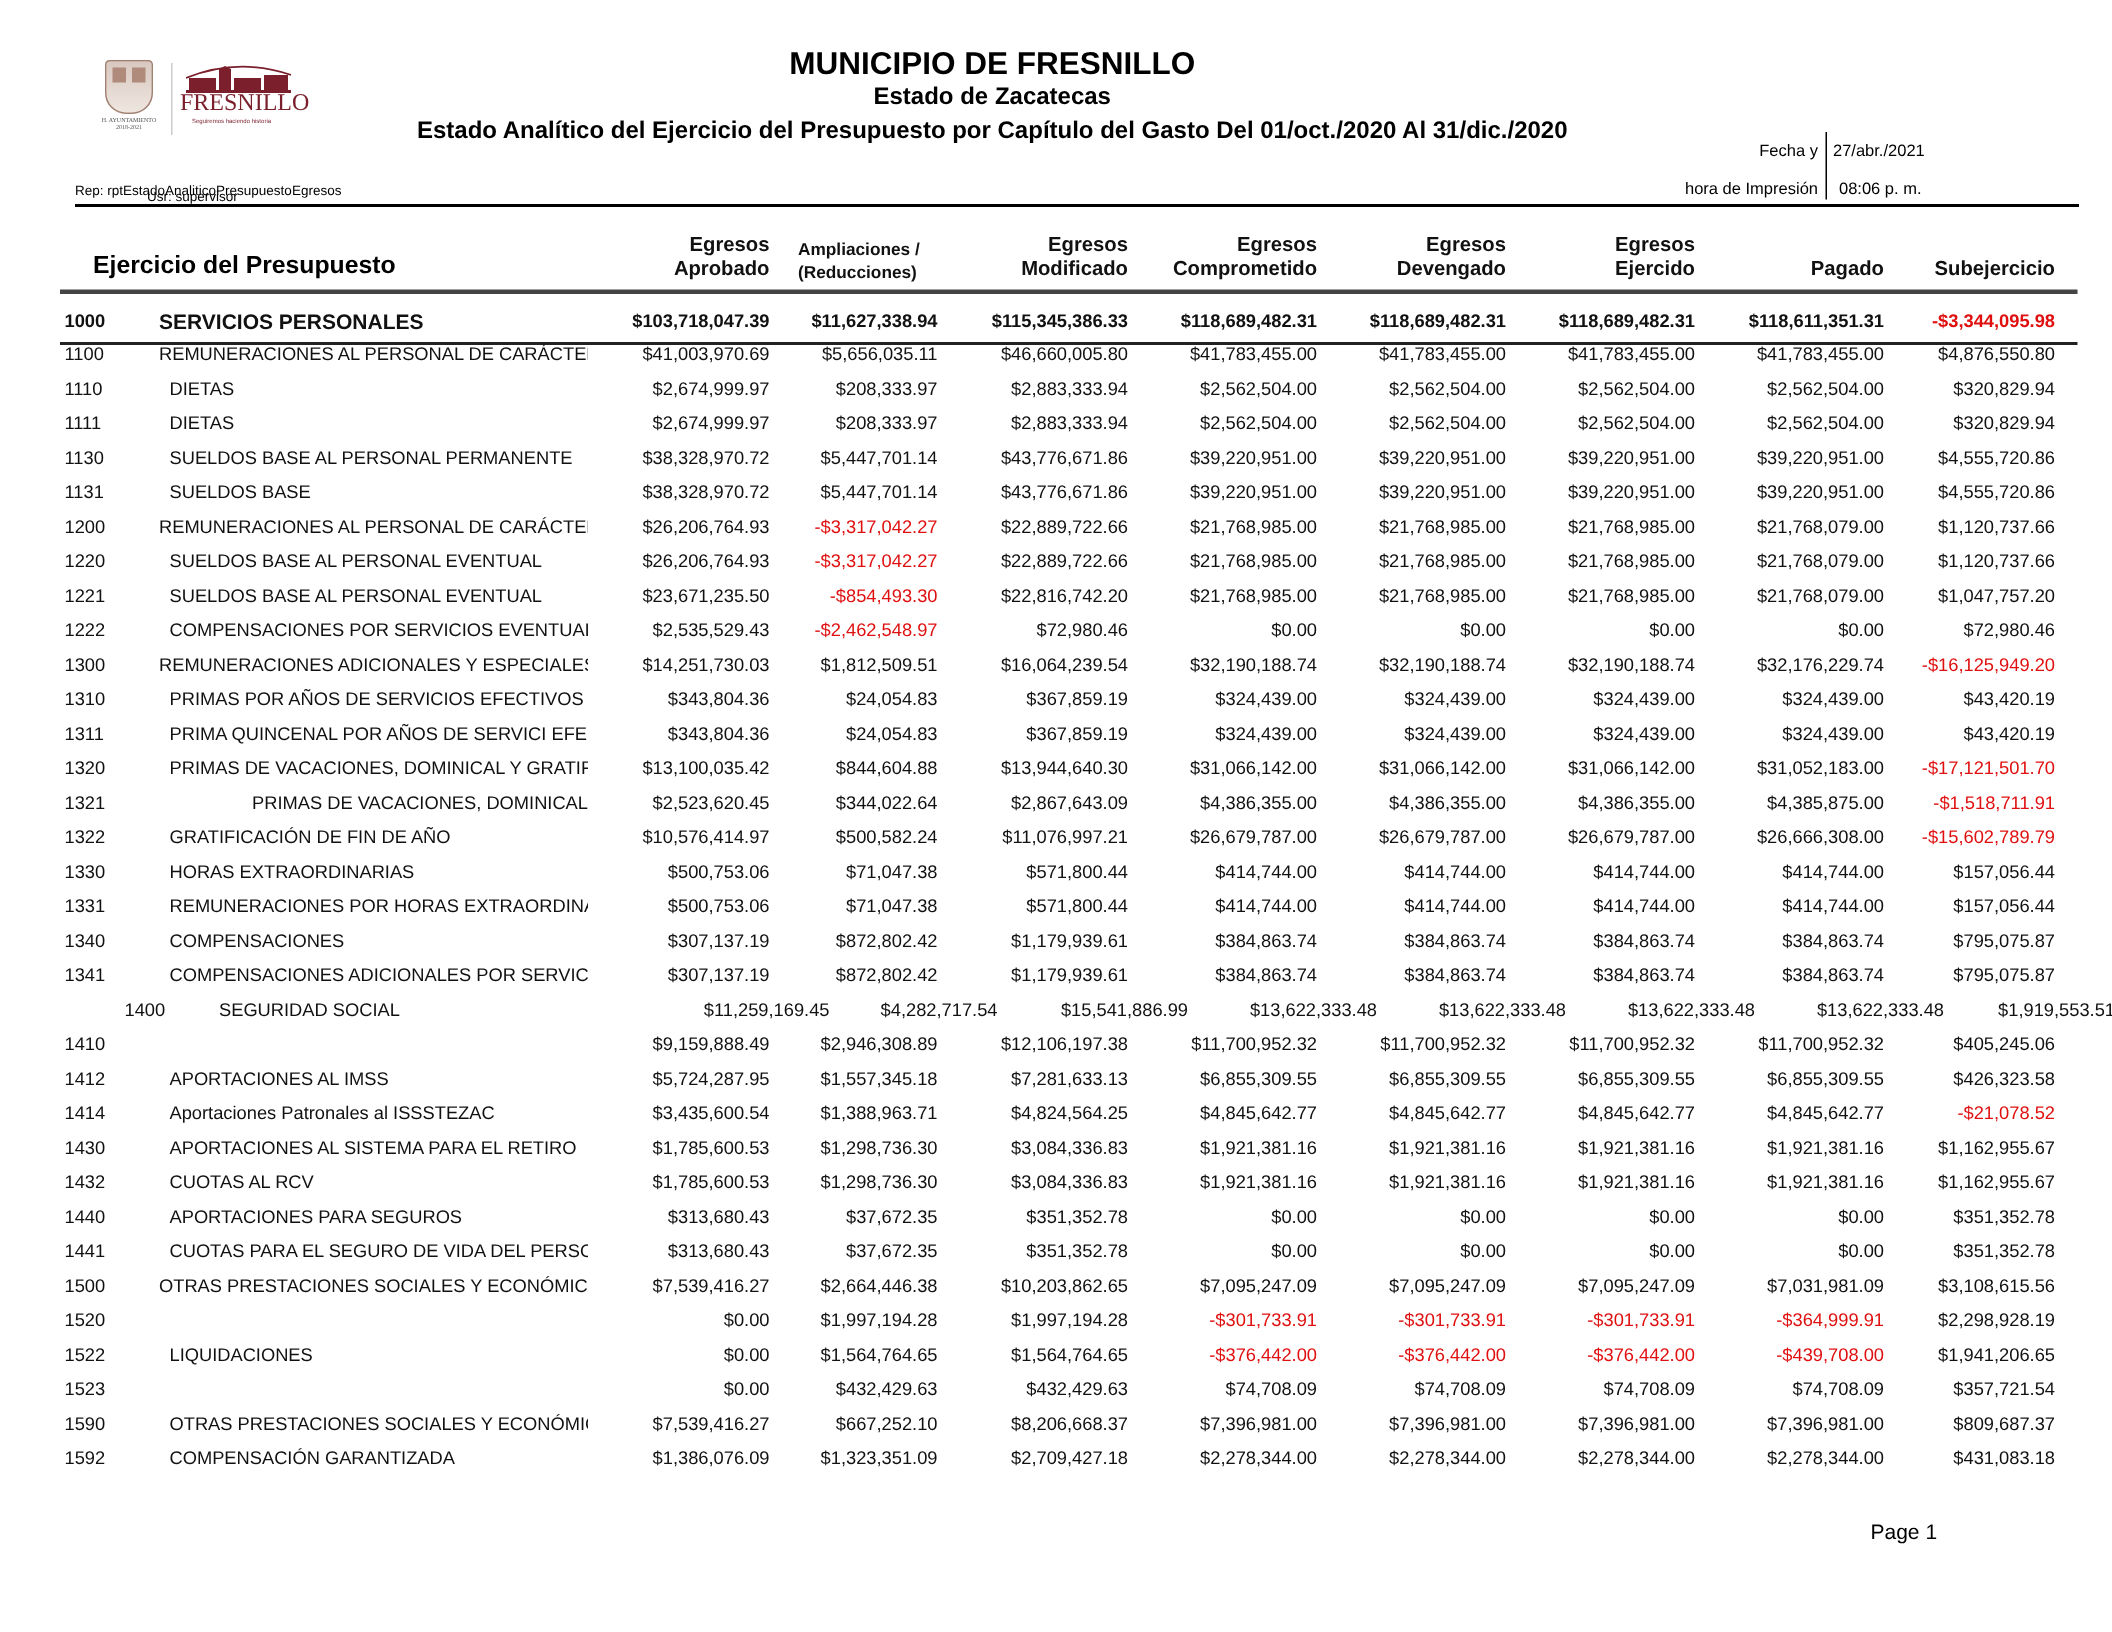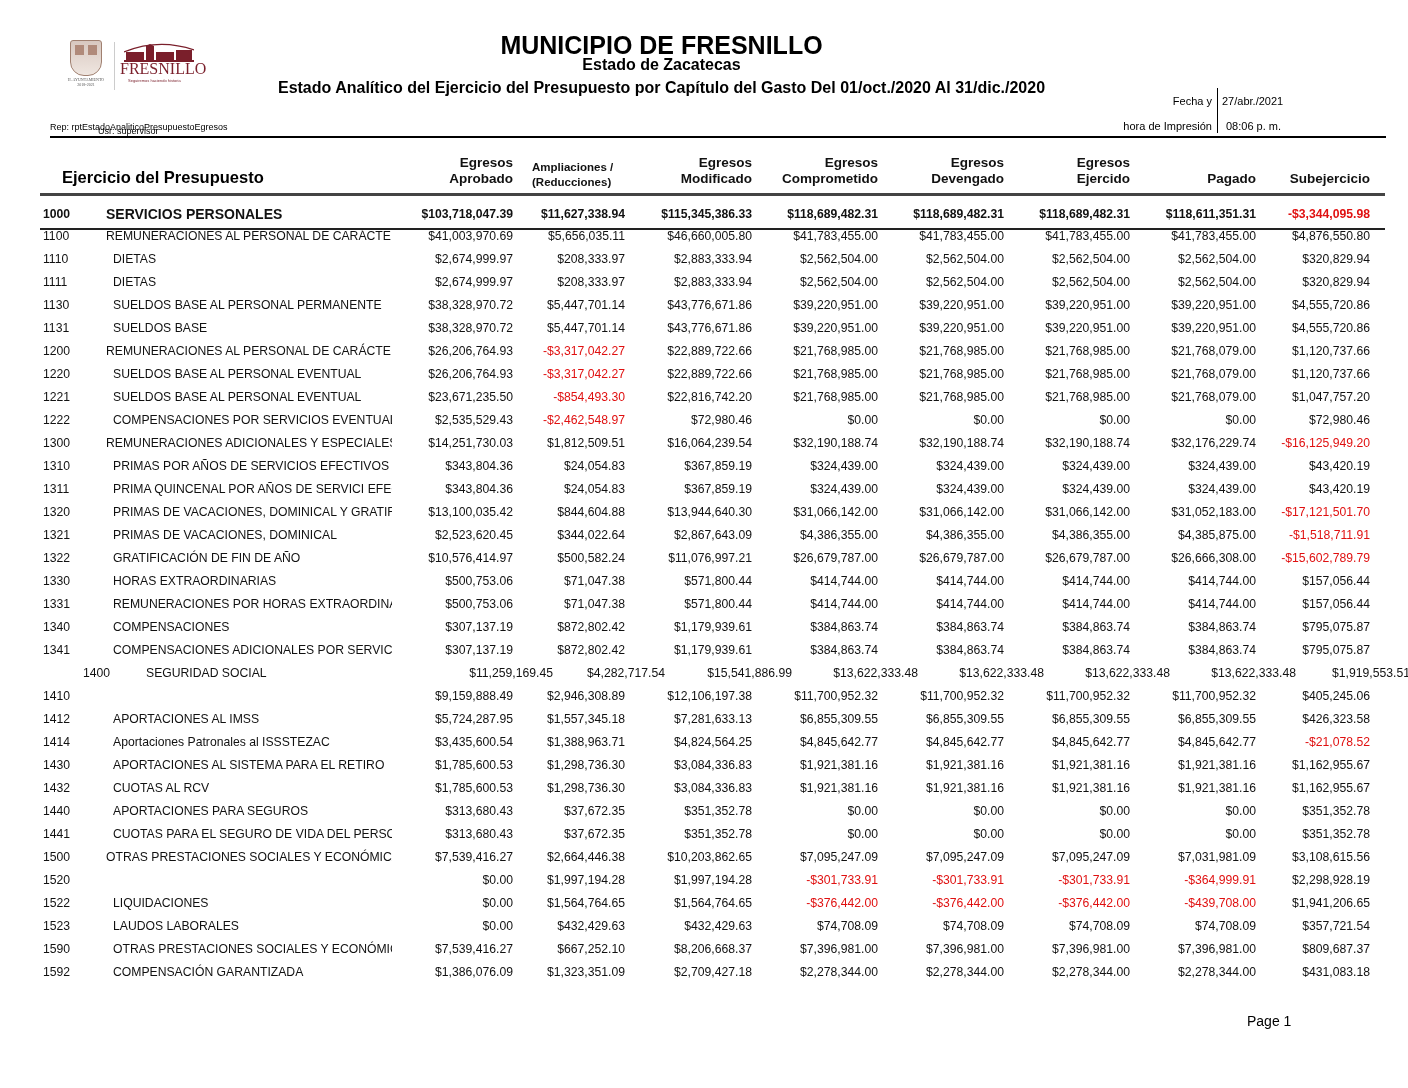--- a/index.html
+++ b/index.html
@@ -11,21 +11,21 @@
   .shield { position: absolute; left: 0; top: 0; width: 30px; height: 34px; border: 1px solid #a08070; border-radius: 3px 3px 14px 14px; background: linear-gradient(#d8c8c0, #efe6e0); }
   .shield:before { content: ""; position: absolute; left: 4px; top: 4px; width: 9px; height: 10px; background: #b08a7a; }
   .shield:after { content: ""; position: absolute; right: 4px; top: 4px; width: 9px; height: 10px; background: #b08a7a; }
   .shield-cap { position: absolute; left: -4px; top: 37px; width: 40px; font-size: 4px; line-height: 5px; text-align: center; color: #555; font-family: "Liberation Serif", serif; }
   .logo-sep { position: absolute; left: 44px; top: 2px; width: 1px; height: 48px; background: #ccc; }
   .building { position: absolute; left: 54px; top: 2px; width: 70px; height: 20px; }
   .fresnillo { position: absolute; left: 50px; top: 20px; font-family: "Liberation Serif", serif; font-size: 16px; color: #7a1f2b; letter-spacing: 0px; font-weight: normal; }
   .fresnillo-sub { position: absolute; left: 58px; top: 38px; font-size: 4px; color: #7a1f2b; }
 
   
-  .t1 { left: 0; width: 1323px; top: 31px; text-align: center; font-size: 25px; font-weight: bold; }
+  .t1 { left: 0; width: 1323px; top: 31px; text-align: center; font-size: 21px; font-weight: bold; }
   .t2 { left: 0; width: 1323px; top: 56px; text-align: center; font-size: 16px; font-weight: bold; }
   .t3 { left: 0; width: 1323px; top: 79px; text-align: center; font-size: 16px; font-weight: bold; }
 
   
   .meta-l { font-size: 11px; text-align: right; width: 120px; }
   .fecha-l { left: 1092px; top: 95px; }
   .hora-l { left: 1092px; top: 120px; }
   .meta-v { font-size: 11px; }
   .fecha-v { left: 1222px; top: 95px; }
   .hora-v { left: 1226px; top: 120px; }
@@ -284,21 +284,21 @@
       <div class="cell num" style="left: 495px; width: 130px;">$844,604.88</div>
       <div class="cell num" style="left: 622px; width: 130px;">$13,944,640.30</div>
       <div class="cell num" style="left: 748px; width: 130px;">$31,066,142.00</div>
       <div class="cell num" style="left: 874px; width: 130px;">$31,066,142.00</div>
       <div class="cell num" style="left: 1000px; width: 130px;">$31,066,142.00</div>
       <div class="cell num" style="left: 1126px; width: 130px;">$31,052,183.00</div>
       <div class="cell num neg" style="left: 1240px; width: 130px;">-$17,121,501.70</div>
     </div>
     <div class="row level2" style="top: 524px;">
       <div class="cell code">1321</div>
-      <div class="cell desc" style="left: 113px; width: 279px;">PRIMAS DE VACACIONES, DOMINICAL</div>
+      <div class="cell desc" style="left: 113px; width: 279px; text-align: right;">PRIMAS DE VACACIONES, DOMINICAL</div>
       <div class="cell num" style="left: 383px; width: 130px;">$2,523,620.45</div>
       <div class="cell num" style="left: 495px; width: 130px;">$344,022.64</div>
       <div class="cell num" style="left: 622px; width: 130px;">$2,867,643.09</div>
       <div class="cell num" style="left: 748px; width: 130px;">$4,386,355.00</div>
       <div class="cell num" style="left: 874px; width: 130px;">$4,386,355.00</div>
       <div class="cell num" style="left: 1000px; width: 130px;">$4,386,355.00</div>
       <div class="cell num" style="left: 1126px; width: 130px;">$4,385,875.00</div>
       <div class="cell num neg" style="left: 1240px; width: 130px;">-$1,518,711.91</div>
     </div>
     <div class="row level2" style="top: 547px;">
@@ -486,21 +486,20 @@
       <div class="cell num" style="left: 495px; width: 130px;">$1,564,764.65</div>
       <div class="cell num" style="left: 622px; width: 130px;">$1,564,764.65</div>
       <div class="cell num neg" style="left: 748px; width: 130px;">-$376,442.00</div>
       <div class="cell num neg" style="left: 874px; width: 130px;">-$376,442.00</div>
       <div class="cell num neg" style="left: 1000px; width: 130px;">-$376,442.00</div>
       <div class="cell num neg" style="left: 1126px; width: 130px;">-$439,708.00</div>
       <div class="cell num" style="left: 1240px; width: 130px;">$1,941,206.65</div>
     </div>
     <div class="row level2" style="top: 915px;">
       <div class="cell code">1523</div>
-      <div class="cell desc" style="left: 113px; width: 279px;">LAUDOS LABORALES</div>
       <div class="cell num" style="left: 383px; width: 130px;">$0.00</div>
       <div class="cell num" style="left: 495px; width: 130px;">$432,429.63</div>
       <div class="cell num" style="left: 622px; width: 130px;">$432,429.63</div>
       <div class="cell num" style="left: 748px; width: 130px;">$74,708.09</div>
       <div class="cell num" style="left: 874px; width: 130px;">$74,708.09</div>
       <div class="cell num" style="left: 1000px; width: 130px;">$74,708.09</div>
       <div class="cell num" style="left: 1126px; width: 130px;">$74,708.09</div>
       <div class="cell num" style="left: 1240px; width: 130px;">$357,721.54</div>
     </div>
     <div class="row level2" style="top: 938px;">

